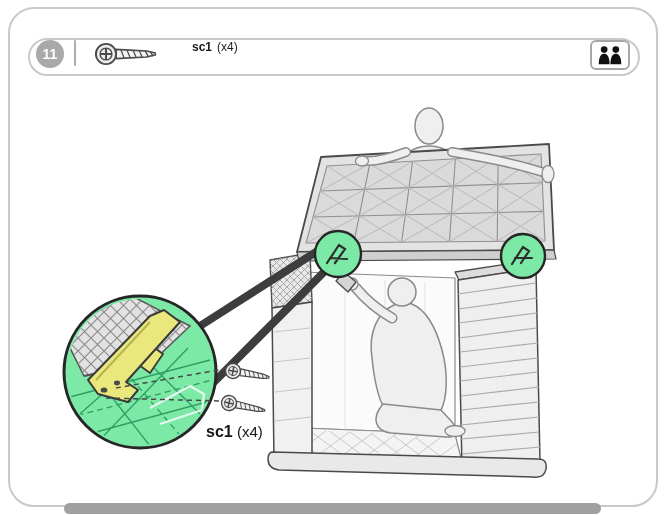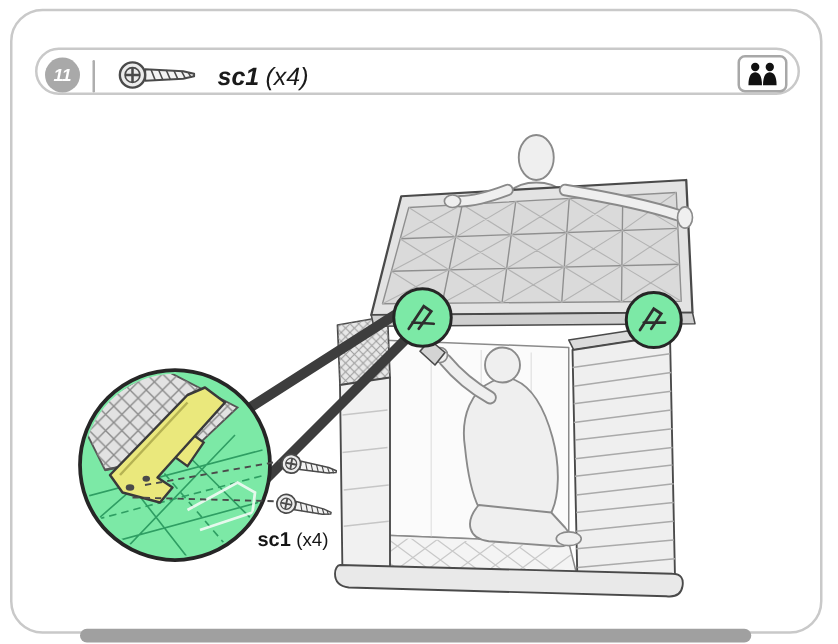--- a/index.html
+++ b/index.html
@@ -1,24 +1,24 @@
 <!DOCTYPE html>
 <html><head>
 <meta charset="utf-8">
 <style>
   html,body{margin:0;padding:0;background:#ffffff;}
   body{width:670px;height:515px;overflow:hidden;font-family:"Liberation Sans",sans-serif;}
   .page{position:relative;width:670px;height:515px;background:#fff;}
   .frame{position:absolute;left:8px;top:7px;width:650px;height:500px;border:2px solid #c9c9c9;border-radius:26px;box-sizing:border-box;}
   .illustration{position:absolute;left:0;top:0;width:670px;height:515px;font-family:"Liberation Sans",sans-serif;}
-  .header{position:absolute;left:28px;top:38px;width:612px;height:38px;border:2px solid #c9c9c9;border-radius:21px;box-sizing:border-box;background:#fff;display:flex;align-items:flex-end;padding:0 6px 0 6px;font-style:italic;}
+  .header{position:absolute;left:28px;top:38px;width:612px;height:38px;border:2px solid #c9c9c9;border-radius:21px;box-sizing:border-box;background:#fff;display:flex;align-items:flex-start;padding:0 6px 0 6px;}
   .step-badge{width:28px;height:28px;border-radius:50%;background:#a9a9a9;color:#fff;font-weight:bold;font-size:14px;display:flex;align-items:center;justify-content:center;flex:none;}
   .divider{width:2px;height:26px;background:#aeaeae;margin:0 4px 0 10px;border-radius:1px;flex:none;}
   .screw-svg{margin-left:14px;flex:none;}
-  .part-label{margin-left:2px;font-size:20px;color:#1a1a1a;white-space:nowrap;}
+  .part-label{margin-left:20px;font-size:12px;color:#1a1a1a;white-space:nowrap;}
   .part-label .code{font-weight:bold;}
   .part-label .qty{font-weight:normal;margin-left:5px;}
   .spacer{flex:1;}
   .people-box{width:40px;height:30px;border:2px solid #a8a8a8;border-radius:6px;box-sizing:border-box;display:flex;align-items:center;justify-content:center;flex:none;margin-right:2px;}
   .page-edge{position:absolute;left:64px;top:503px;width:537px;height:11px;background:#a0a0a0;border-radius:7px;}
 </style>
 </head>
 <body>
 
 <svg width="0" height="0" style="position:absolute" aria-hidden="true">

